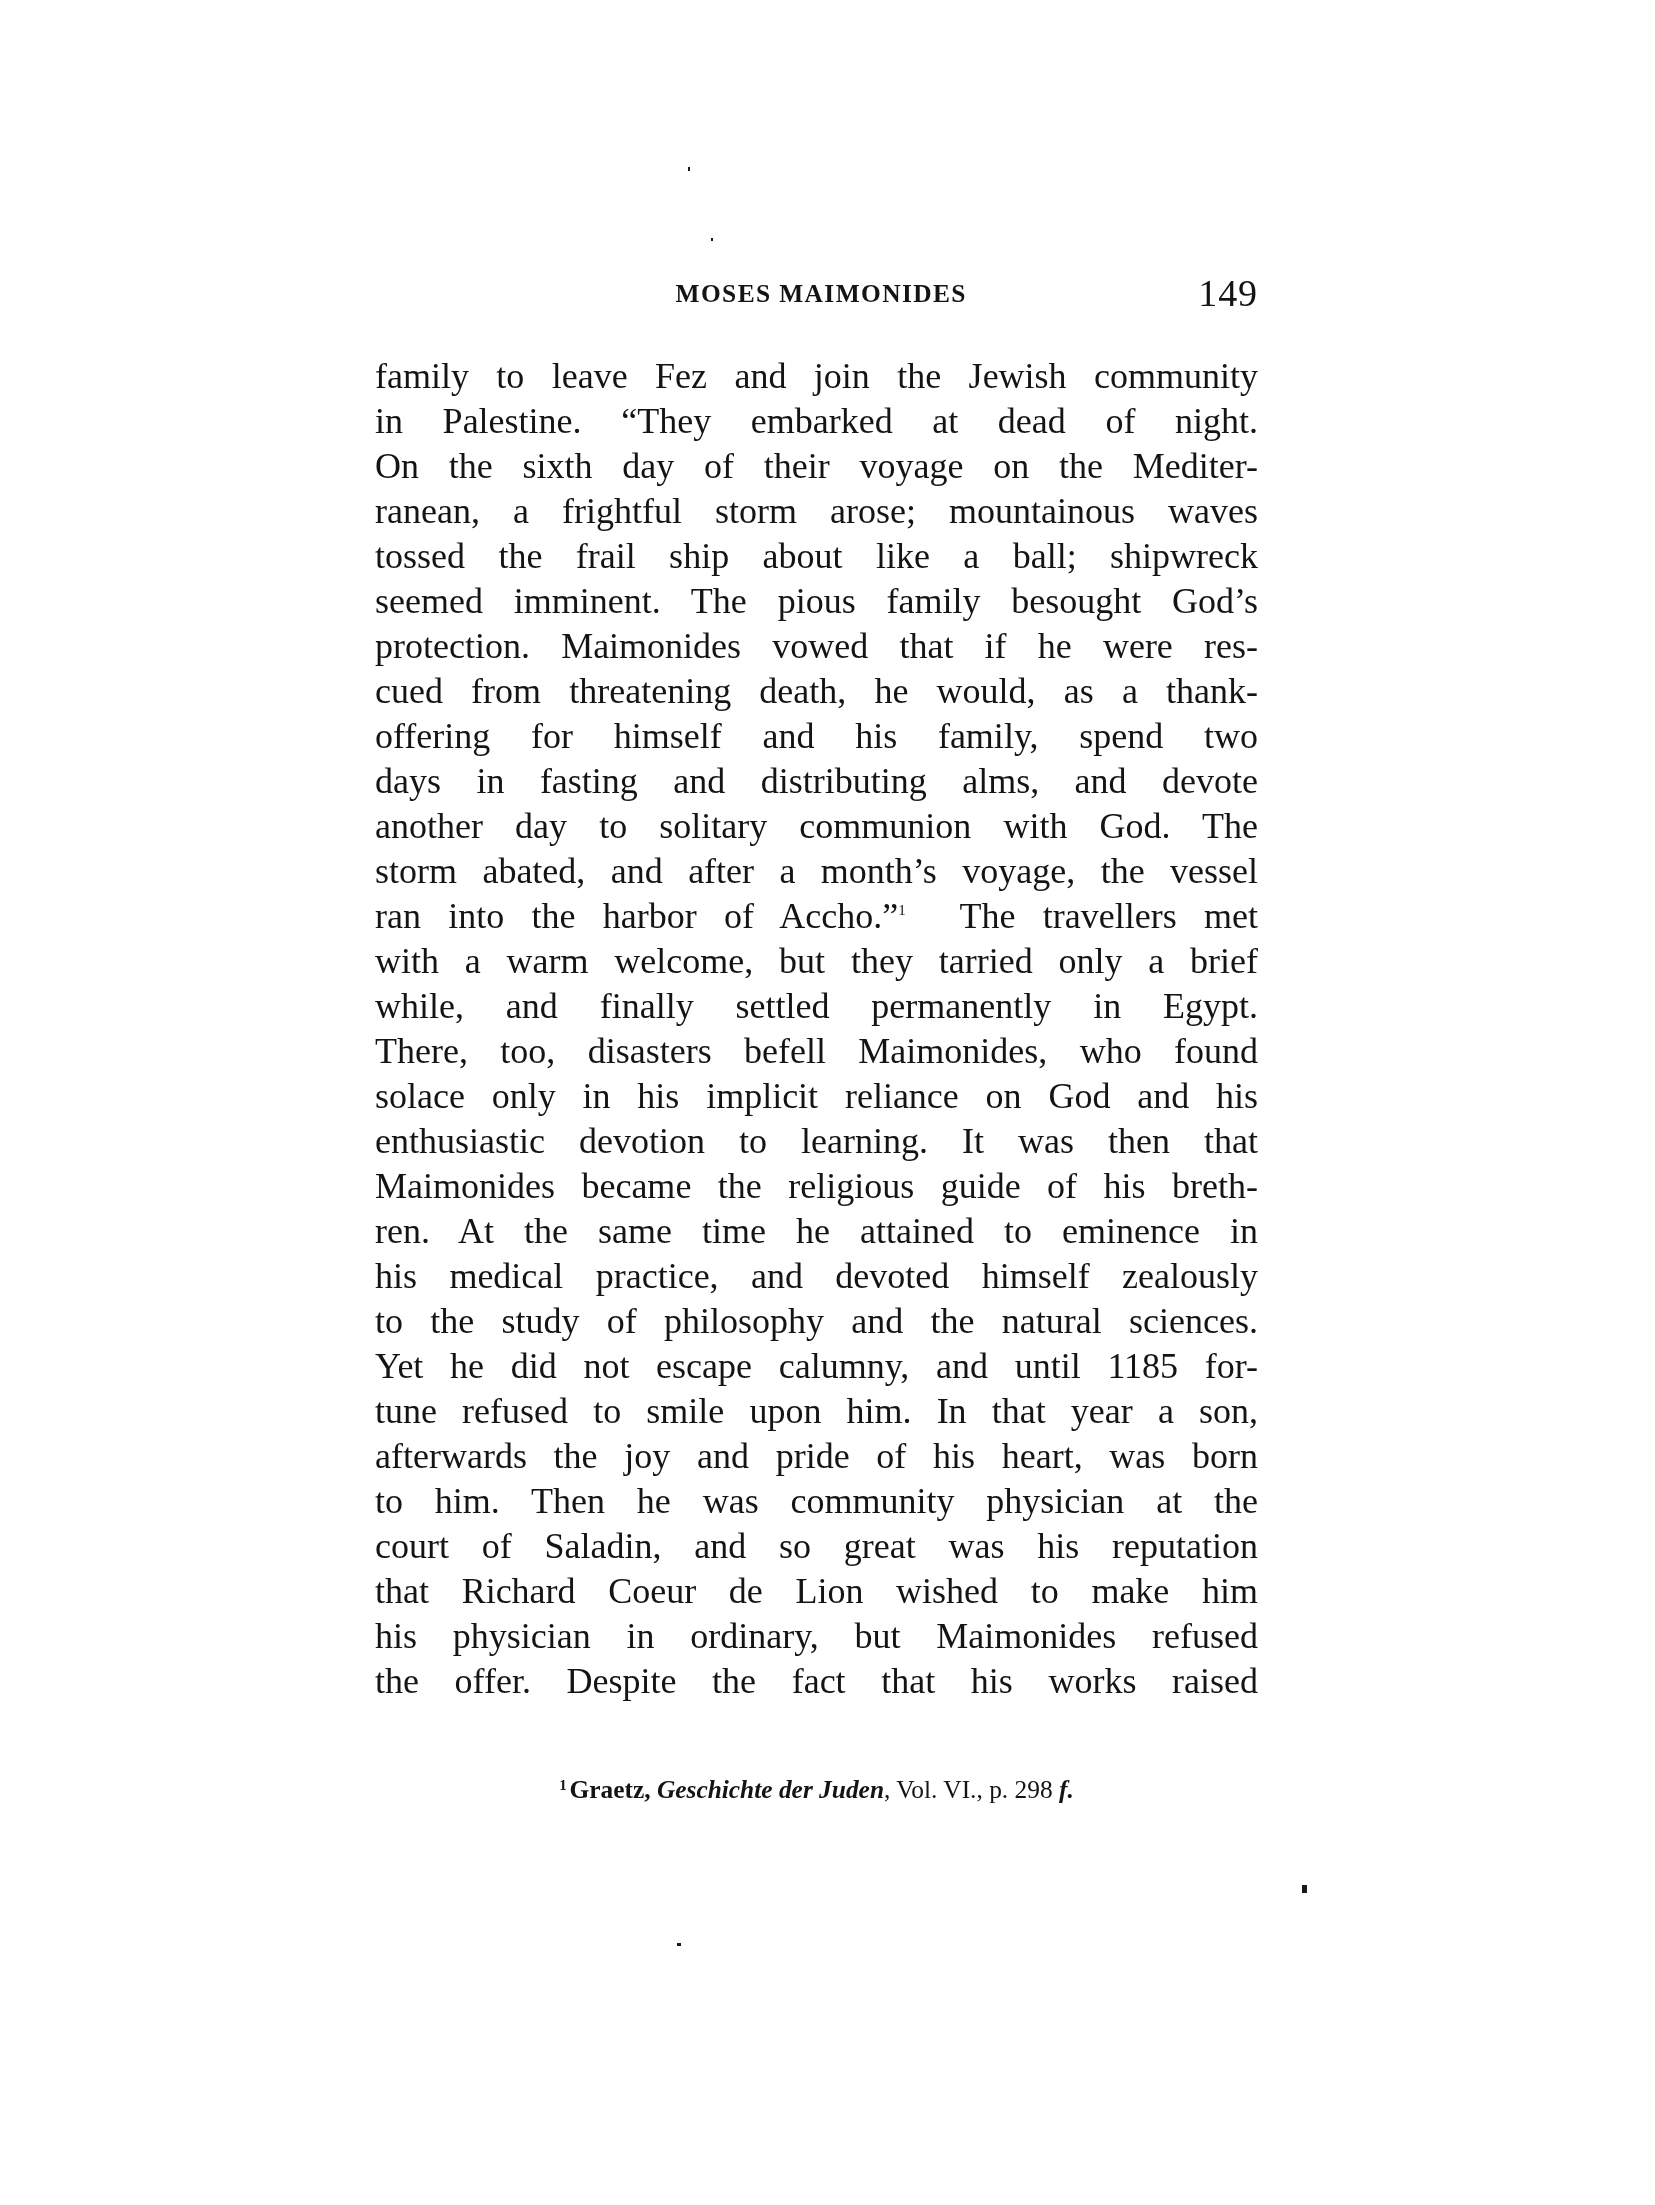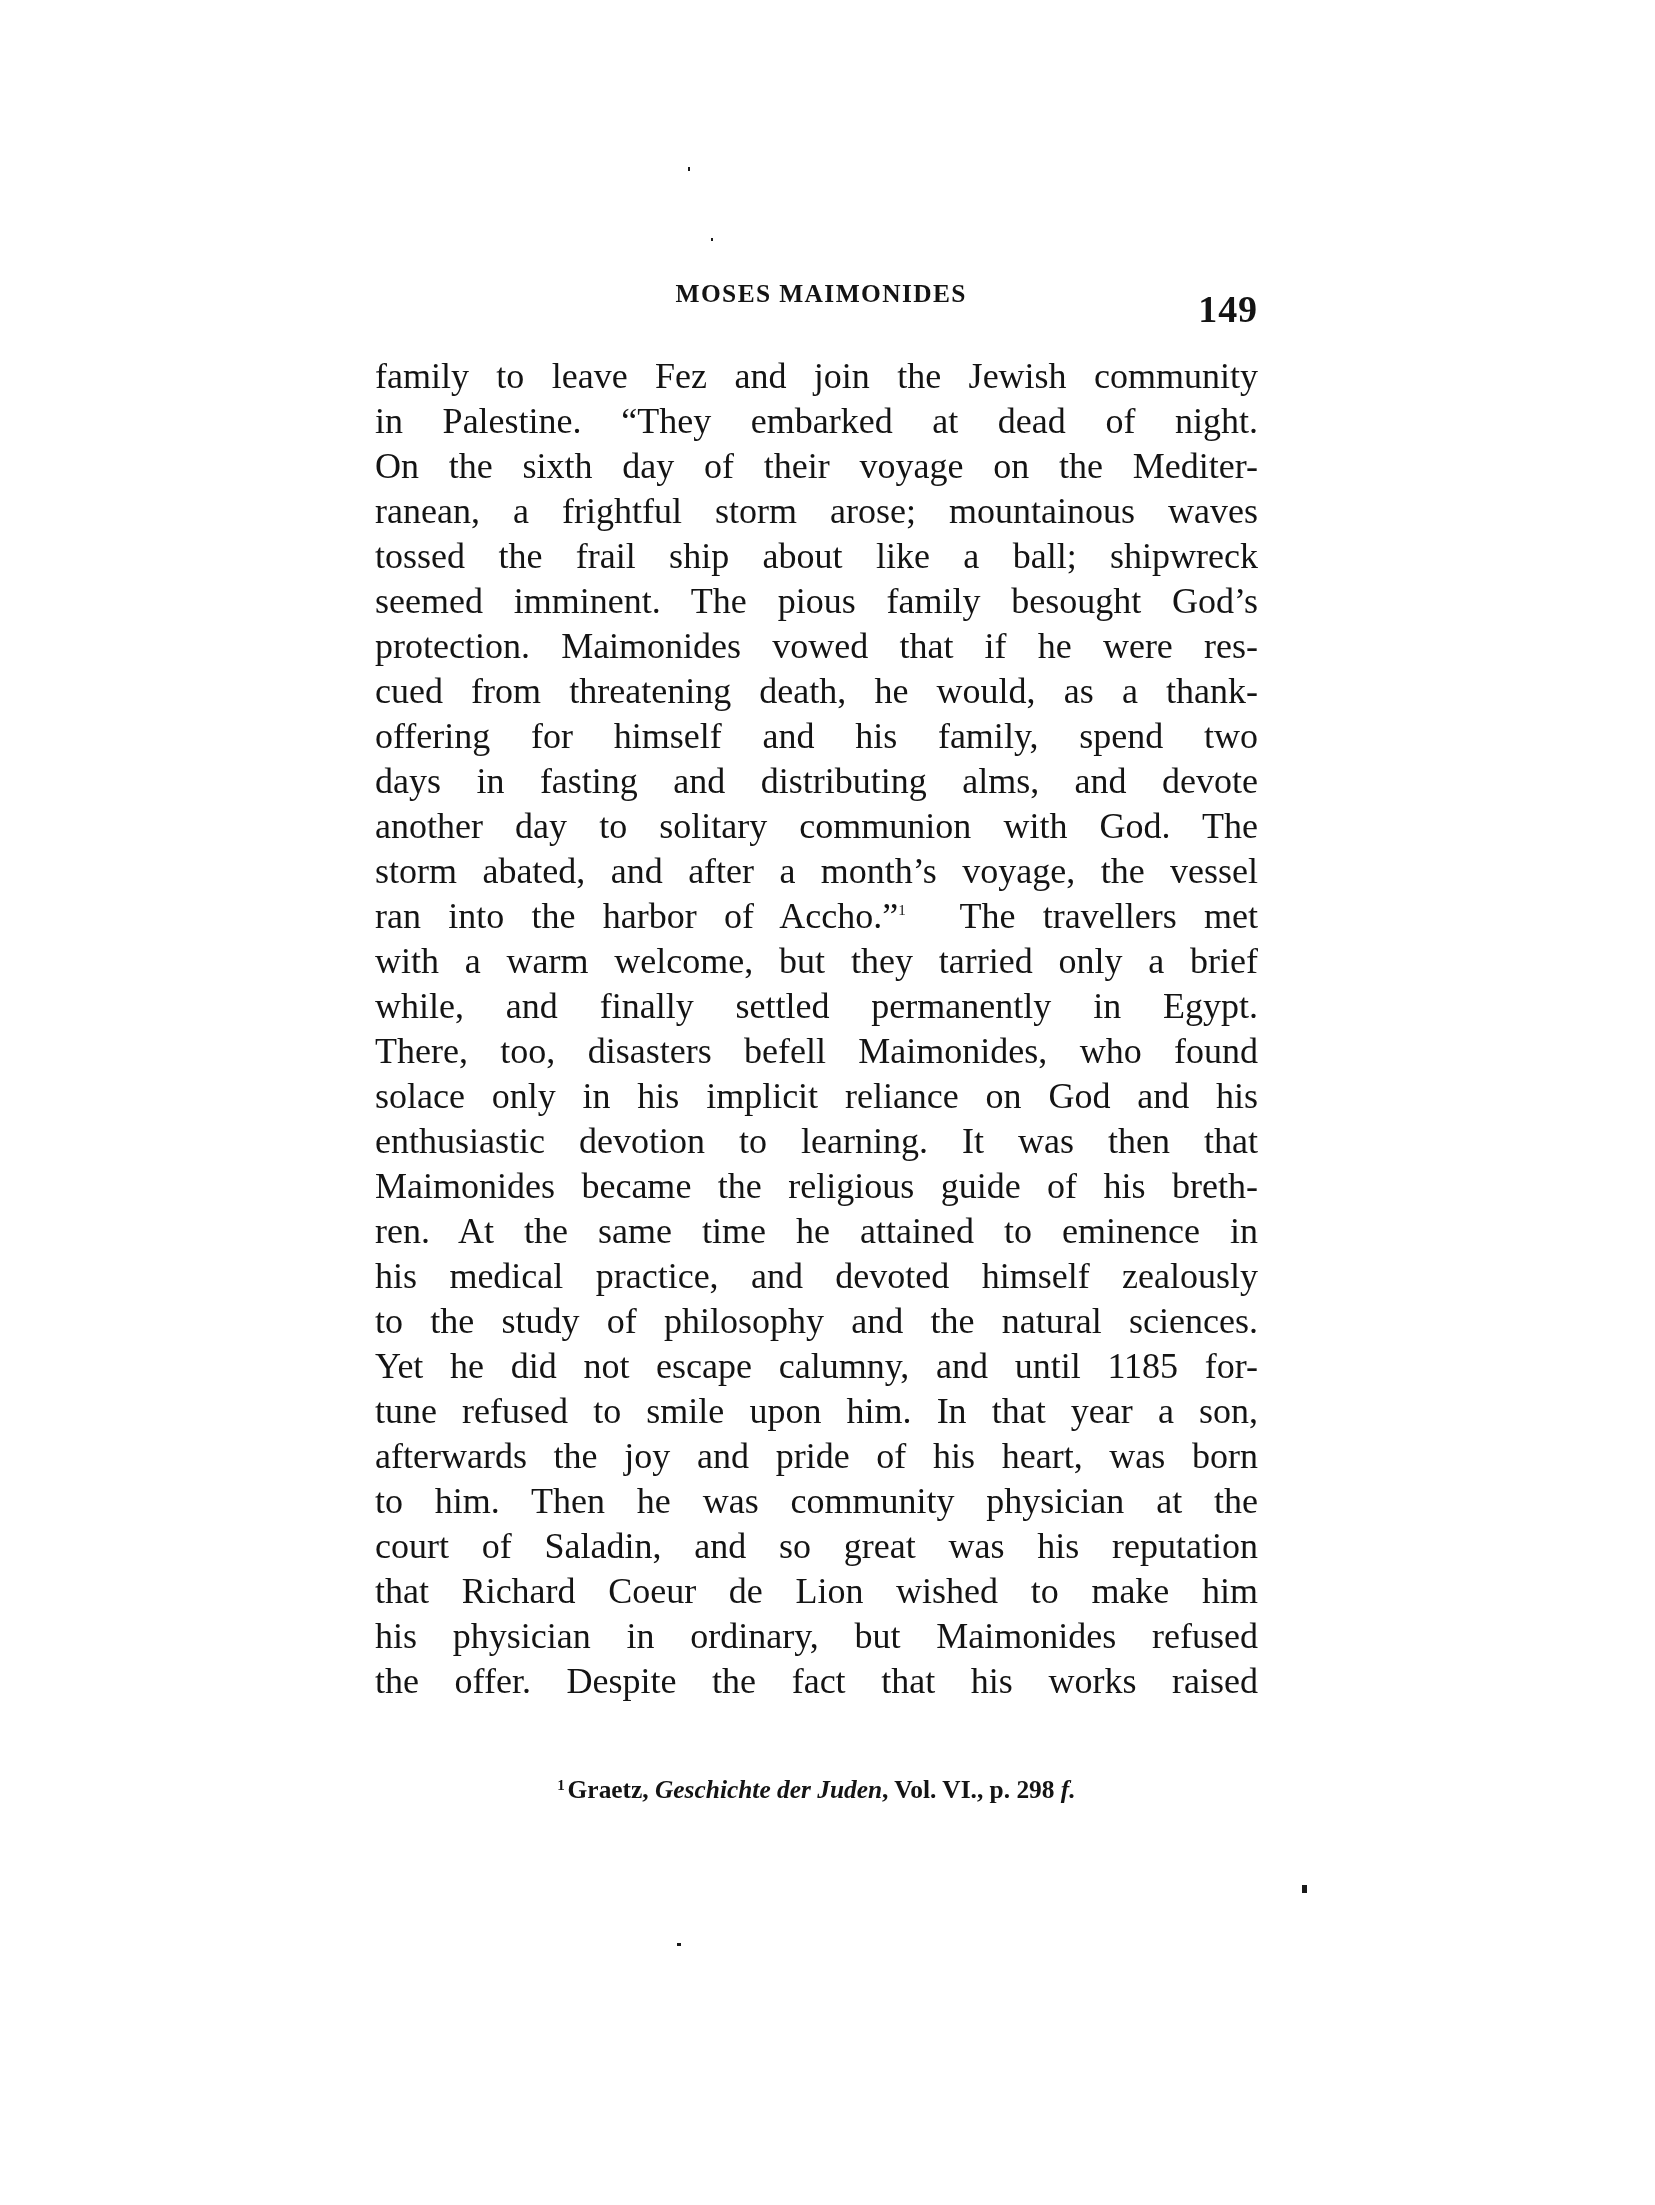--- a/index.html
+++ b/index.html
@@ -42,23 +42,22 @@
       font-size: 25.4px;
       font-weight: bold;
       letter-spacing: 1.4px;
       padding-left: 9.4px;
     }
     .page-number {
       position: absolute;
       right: 0;
       top: 0;
       font-size: 38px;
-      font-weight: bold;
+      font-weight: normal;
       letter-spacing: 0.9px;
-      margin-top: 16px;
     }
     .body-text {
       position: absolute;
       left: 375px;
       top: 354px;
       width: 883px;
     }
     .line {
       display: block;
       height: 45px;
@@ -138,17 +137,17 @@
     <span class="line">tune refused to smile upon him.  In that year a son,</span>
     <span class="line">afterwards the joy and pride of his heart, was born</span>
     <span class="line">to him.  Then he was community physician at the</span>
     <span class="line">court of Saladin, and so great was his reputation</span>
     <span class="line">that Richard Coeur de Lion wished to make him</span>
     <span class="line">his physician in ordinary, but Maimonides refused</span>
     <span class="line last">the offer.  Despite the fact that his works raised</span>
   </div>
 
   <div class="footnote">
-    <span class="marker">1</span><span style="white-space:pre;">Graetz, </span><span class="italic">Geschichte der Juden</span><span style="font-weight:bold;white-space:pre;">, Vol. VI., p. 298 </span><span class="italic">f.</span>
+    <span class="marker">1</span><span style="white-space:pre;">Graetz, </span><span class="italic">Geschichte der Juden</span><span style="font-weight:normal;white-space:pre;">, Vol. VI., p. 298 </span><span class="italic">f.</span>
   </div>
 
 </div>
 
 
 </body></html>

